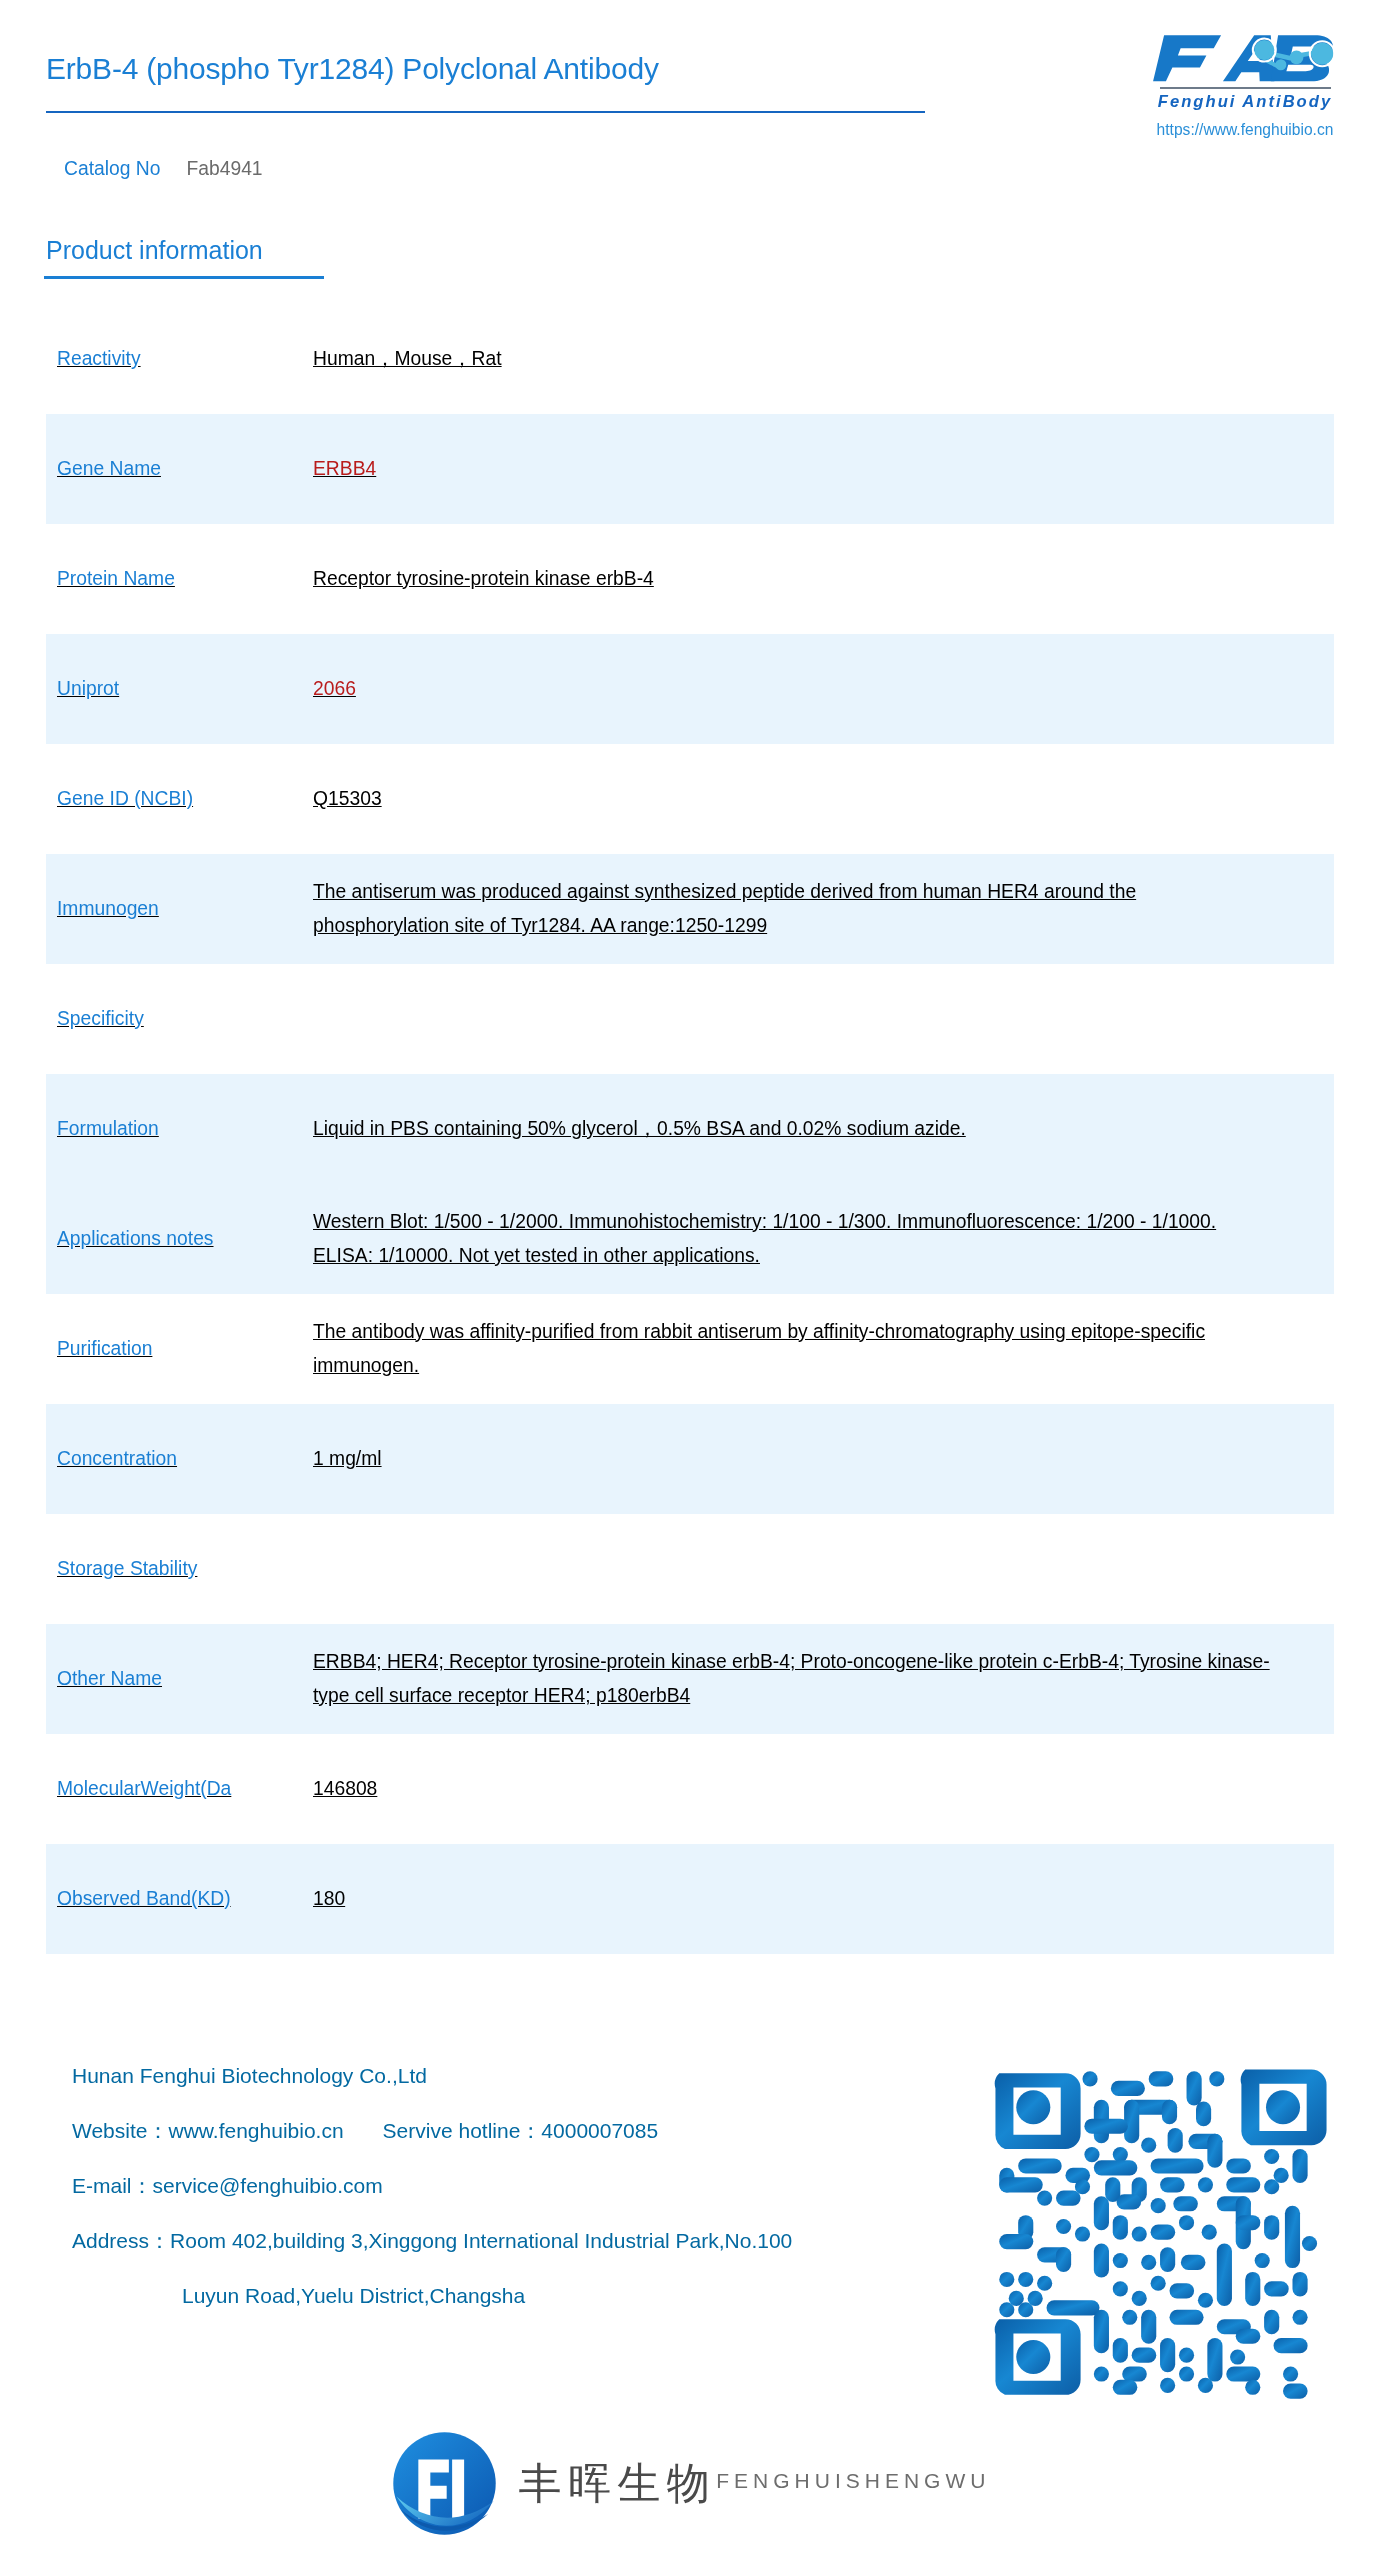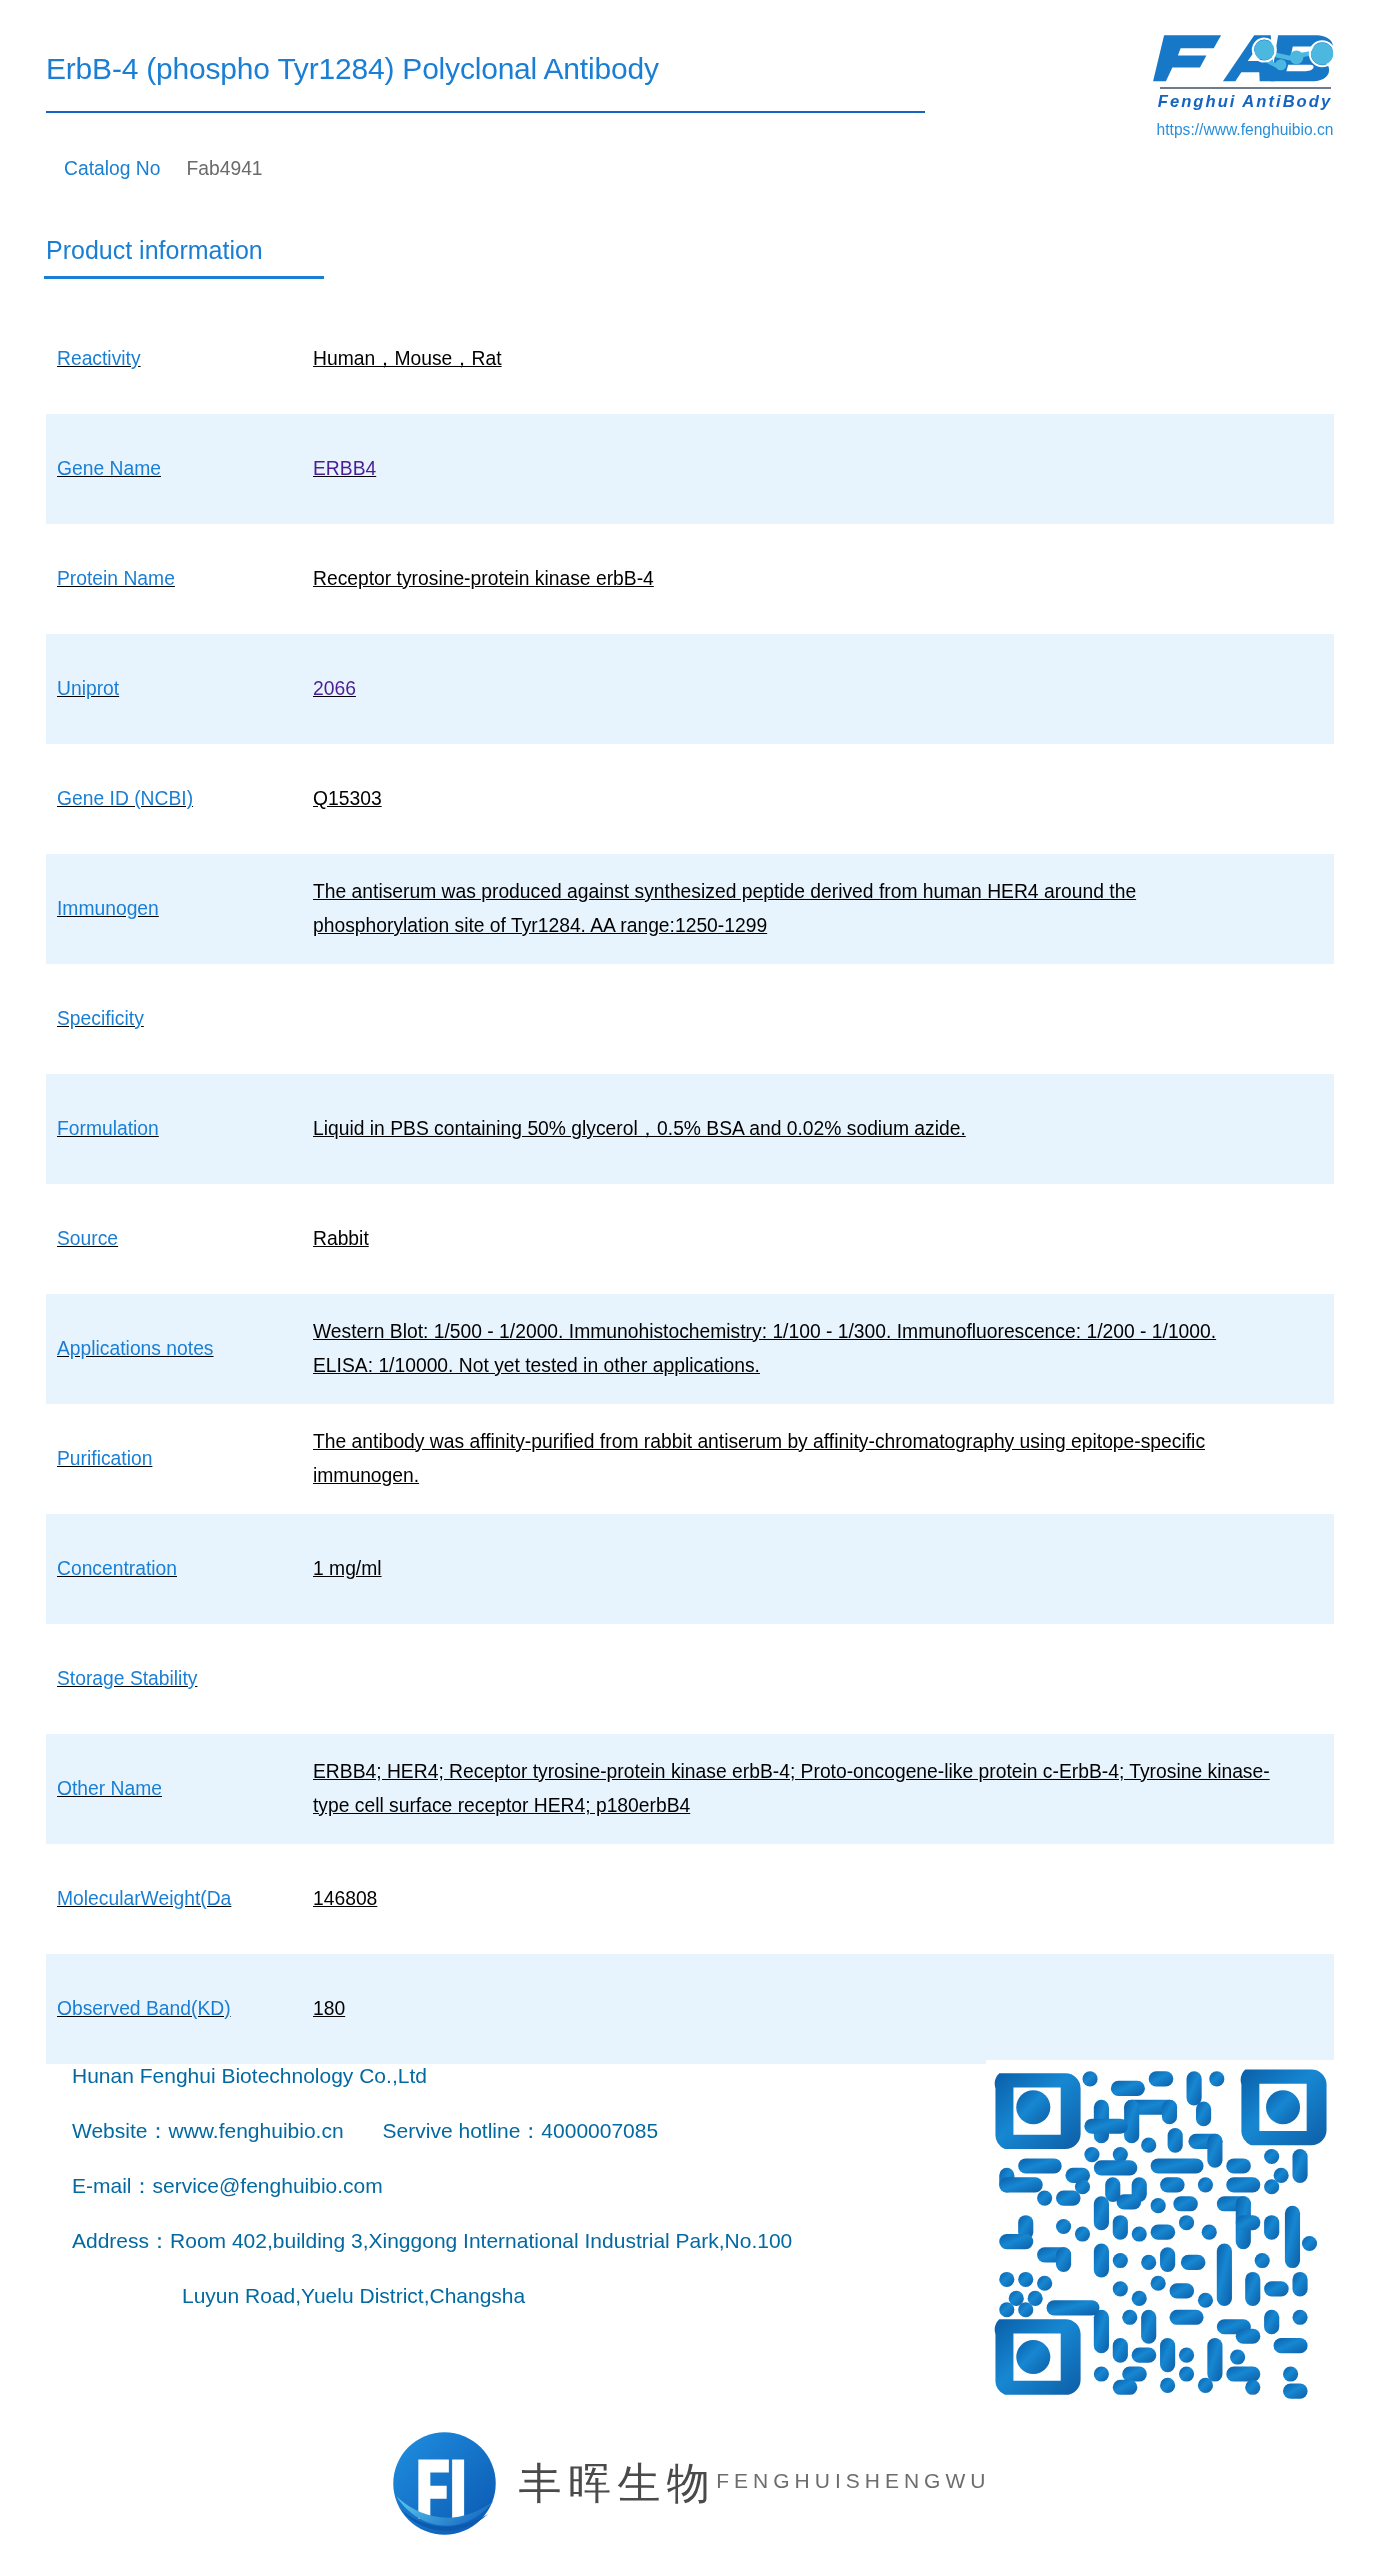--- a/index.html
+++ b/index.html
@@ -65,21 +65,21 @@
   .cell-label {
     width: 267px; flex: 0 0 267px;
     padding-left: 11px;
     font-size: 19.3px; color: #1a7fd4; line-height: 1.35;
   }
   .cell-value {
     flex: 1 1 auto; padding-right: 31px;
     font-size: 19.3px; color: #000000; line-height: 1.78;
     max-width: 989px;
   }
-  .cell-value.accent { color: #4c1d95; }
+  .cell-value.accent { color: #b91c1c; }
 
   
   .footer { position: absolute; left: 0; top: 2065px; width: 1380px; }
   .contact-block { position: absolute; left: 72px; top: 0; width: 883px; }
   .contact-line {
     font-size: 21px; color: #0369a1;
     line-height: 1; margin-bottom: 34px; white-space: nowrap;
   }
   .contact-line.indented { padding-left: 110px; }
   .contact-gap { display: inline-block; width: 39px; }
@@ -175,24 +175,20 @@
       <div class="info-row shaded">
         <div class="cell-label">Immunogen</div>
         <div class="cell-value">The antiserum was produced against synthesized peptide derived from human HER4 around the phosphorylation site of Tyr1284. AA range:1250-1299</div>
       </div>
       <div class="info-row">
         <div class="cell-label">Specificity</div>
       </div>
       <div class="info-row shaded">
         <div class="cell-label">Formulation</div>
         <div class="cell-value">Liquid in PBS containing 50% glycerol，0.5% BSA and 0.02% sodium azide.</div>
-      </div>
-      <div class="info-row">
-        <div class="cell-label">Source</div>
-        <div class="cell-value">Rabbit</div>
       </div>
       <div class="info-row shaded">
         <div class="cell-label">Applications notes</div>
         <div class="cell-value">Western Blot: 1/500 - 1/2000. Immunohistochemistry: 1/100 - 1/300. Immunofluorescence: 1/200 - 1/1000. ELISA: 1/10000. Not yet tested in other applications.</div>
       </div>
       <div class="info-row">
         <div class="cell-label">Purification</div>
         <div class="cell-value">The antibody was affinity-purified from rabbit antiserum by affinity-chromatography using epitope-specific immunogen.</div>
       </div>
       <div class="info-row shaded">

